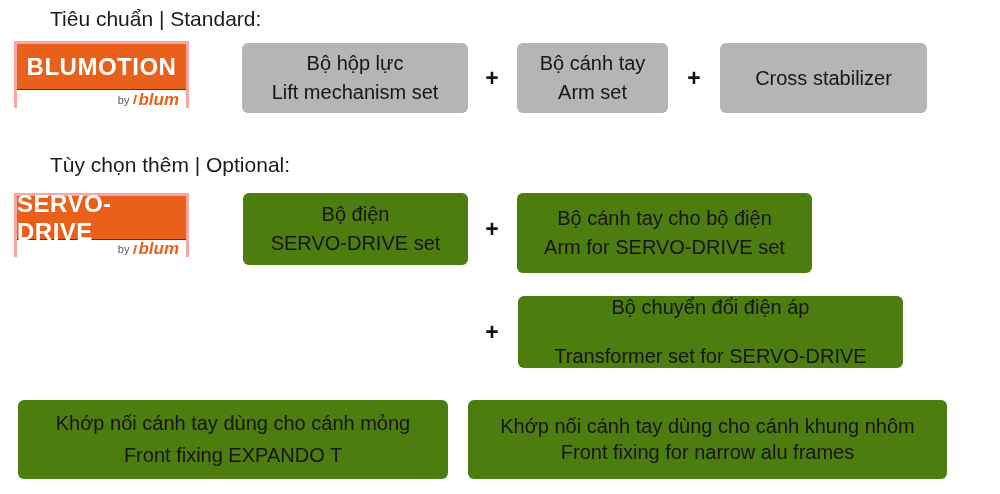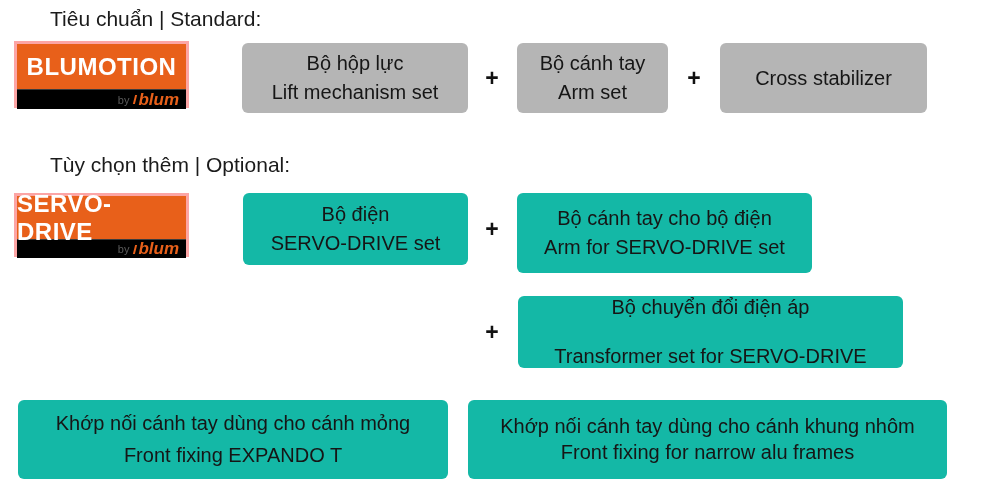--- a/index.html
+++ b/index.html
@@ -40,21 +40,21 @@
     align-items: center;
     justify-content: center;
     color: #ffffff;
     font-weight: bold;
     font-size: 24px;
     letter-spacing: 0.5px;
   }
   #logo-blumotion .logo-top { height: 45px; }
   #logo-servodrive .logo-top { height: 43px; }
   .logo-strip {
-    background: #000000;
+    background: #ffffff;
     border-top: 1px solid #3c3c3c;
     display: flex;
     align-items: center;
     justify-content: flex-end;
     padding-right: 7px;
     box-sizing: border-box;
   }
   #logo-blumotion .logo-strip { height: 20px; }
   #logo-servodrive .logo-strip { height: 19px; }
   .by-text {
@@ -83,21 +83,21 @@
     flex-direction: column;
     align-items: center;
     justify-content: center;
     gap: 6px;
     text-align: center;
     font-size: 20px;
     color: #161616;
     line-height: 1.15;
   }
   .box-standard { background: #b5b5b5; }
-  .box-optional { background: #14b8a6; }
+  .box-optional { background: #4d7c0f; }
 
   #std-box-1 { left: 242px; top: 43px; width: 226px; height: 70px; }
   #std-box-2 { left: 517px; top: 43px; width: 151px; height: 70px; }
   #std-box-3 { left: 720px; top: 43px; width: 207px; height: 70px; }
 
   #opt-box-1 { left: 243px; top: 193px; width: 225px; height: 72px; }
   #opt-box-2 { left: 517px; top: 193px; width: 295px; height: 80px; }
   #opt-box-3 { left: 518px; top: 296px; width: 385px; height: 72px; justify-content: space-between; }
 
   #fix-box-1 { left: 18px;  top: 400px; width: 430px; height: 79px; gap: 9px; }

